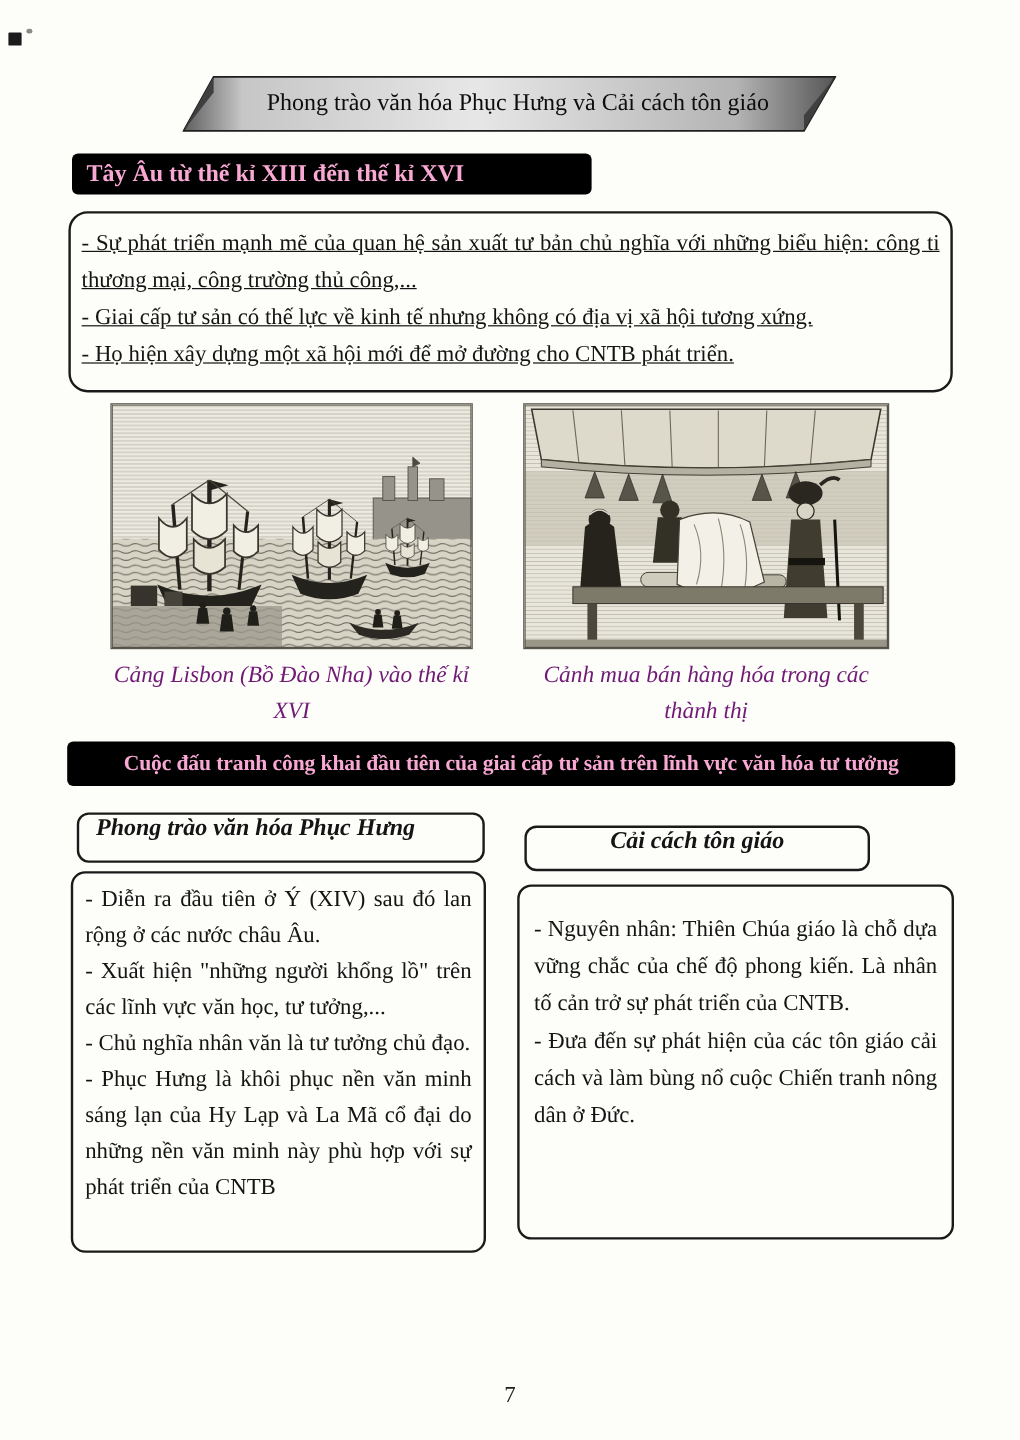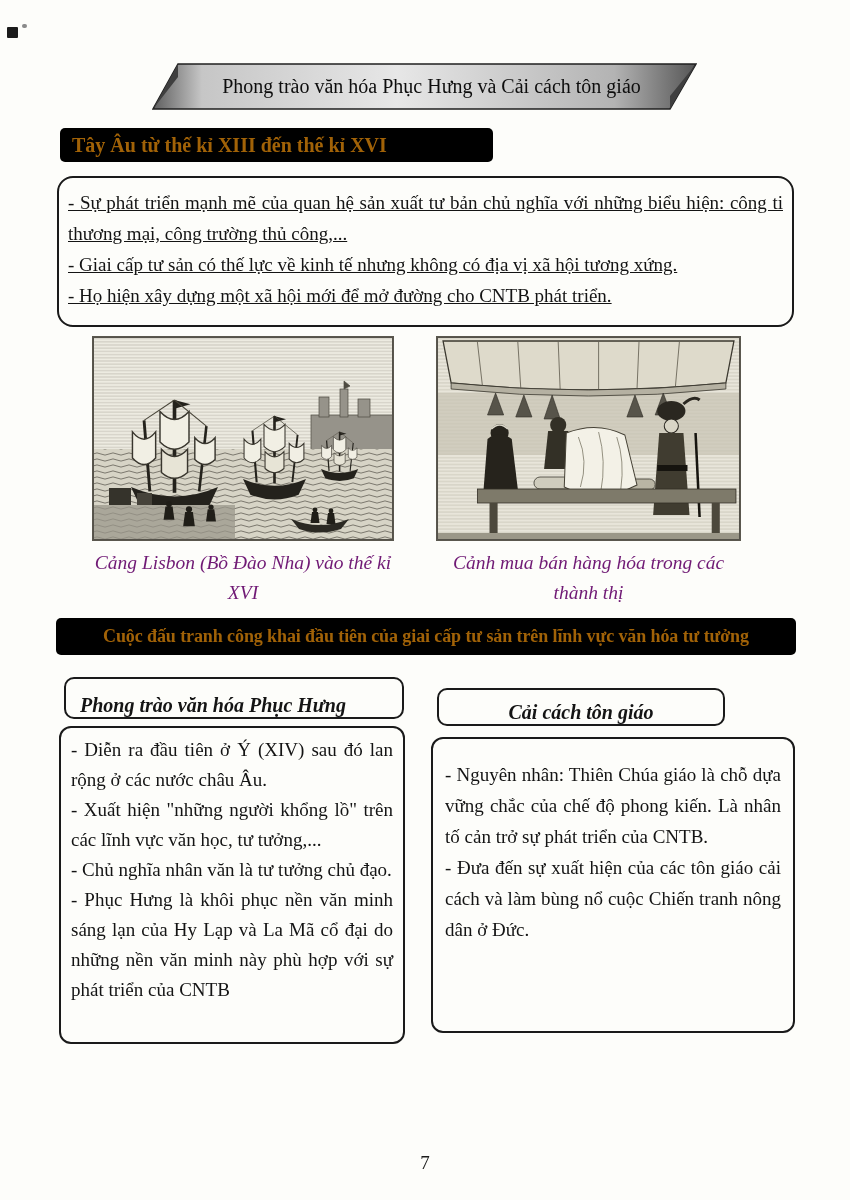--- a/index.html
+++ b/index.html
@@ -15,40 +15,40 @@
   
   .banner { position:absolute; left:152px; top:63px; width:545px; height:47px; }
   .banner svg { position:absolute; inset:0; }
   .banner-text {
     position:absolute; inset:0; display:flex; align-items:center; justify-content:center;
     font-weight:normal; font-size:20px; color:#0d0d0d; padding-left:14px;
   }
 
   
   .bar {
-    position:absolute; background:#000000; color:#a16207; font-weight:bold;
+    position:absolute; background:#000000; color:#f9a8d4; font-weight:bold;
     display:flex; align-items:center; border-radius:5px; white-space:nowrap;
   }
   .bar1 { left:60px; top:128px; width:433px; height:34px; font-size:20px; padding:0 12px; }
   .bar2 { left:56px; top:618px; width:740px; height:37px; font-size:18px; padding:0 8px; justify-content:center; letter-spacing:-0.1px; }
 
   
   .box {
     position:absolute; border:2.5px solid #1a1a1a; background:#fdfdfa;
     text-align:justify;
   }
   .box p { text-align:justify; }
   .box1 { left:57px; top:176px; width:737px; height:151px; border-radius:16px; padding:9px 9px; font-size:19px; line-height:31px;text-decoration:underline; }
   .col1 { left:59px; top:726px; width:346px; height:318px; border-radius:12px; padding:7px 10px; font-size:19px; line-height:30px; }
   .col2 { left:431px; top:737px; width:364px; height:296px; border-radius:12px; padding:20px 12px 8px 12px; font-size:19px; line-height:31px; }
 
   
   .colhead {
     position:absolute; border:2.5px solid #1a1a1a; background:#fdfdfa; border-radius:10px;
-    display:flex; align-items:flex-end; font-style:italic; font-weight:bold; font-size:20px;
+    display:flex; align-items:flex-start; font-style:italic; font-weight:bold; font-size:20px;
   }
   .colhead1 { left:64px; top:677px; width:340px; height:42px; padding-left:14px; }
   .colhead2 { left:437px; top:688px; width:288px; height:38px; justify-content:center; }
 
   
   .fig { position:absolute; }
   .fig1 { left:93px; top:337px; width:300px; }
   .fig2 { left:437px; top:337px; width:303px; }
   .fig .img { width:100%; height:203px; background:#e9e7dd; outline:1px solid #5a574e; }
   .fig .img svg { width:100%; height:100%; display:block; }
@@ -225,18 +225,18 @@
   </div>
 
   <div class="box col1">
     <p>- Diễn ra đầu tiên ở Ý (XIV) sau đó lan rộng ở các nước châu Âu.</p>
     <p>- Xuất hiện "những người khổng lồ" trên các lĩnh vực văn học, tư tưởng,...</p>
     <p>- Chủ nghĩa nhân văn là tư tưởng chủ đạo.</p>
     <p>- Phục Hưng là khôi phục nền văn minh sáng lạn của Hy Lạp và La Mã cổ đại do những nền văn minh này phù hợp với sự phát triển của CNTB</p>
   </div>
   <div class="box col2">
     <p>- Nguyên nhân: Thiên Chúa giáo là chỗ dựa vững chắc của chế độ phong kiến. Là nhân tố cản trở sự phát triển của CNTB.</p>
-    <p>- Đưa đến sự xuất hiện của các tôn giáo cải cách và làm bùng nổ cuộc Chiến tranh nông dân ở Đức.</p>
+    <p>- Đưa đến sự phát hiện của các tôn giáo cải cách và làm bùng nổ cuộc Chiến tranh nông dân ở Đức.</p>
   </div>
 
   <div class="page-number">7</div>
 
 </div>
 
 </body></html>

